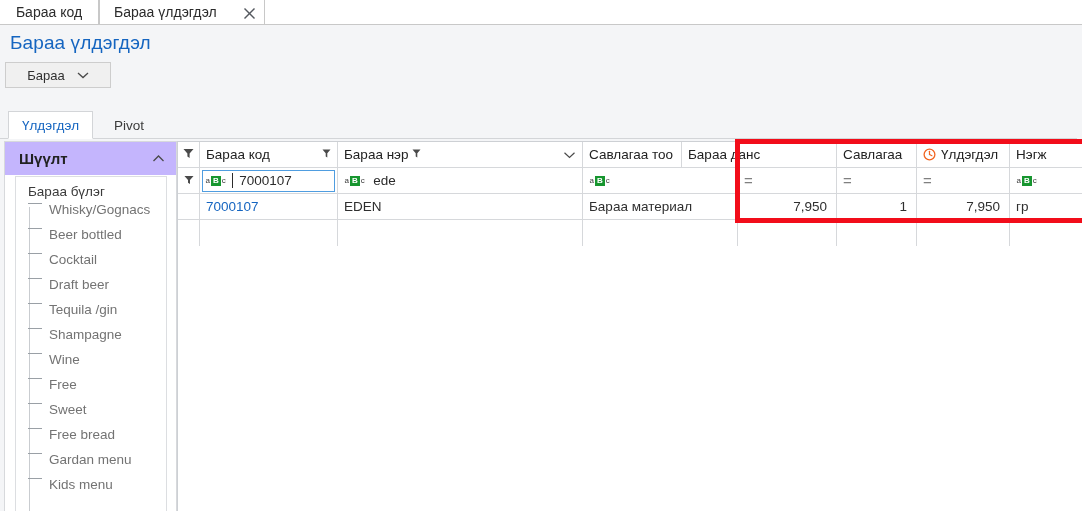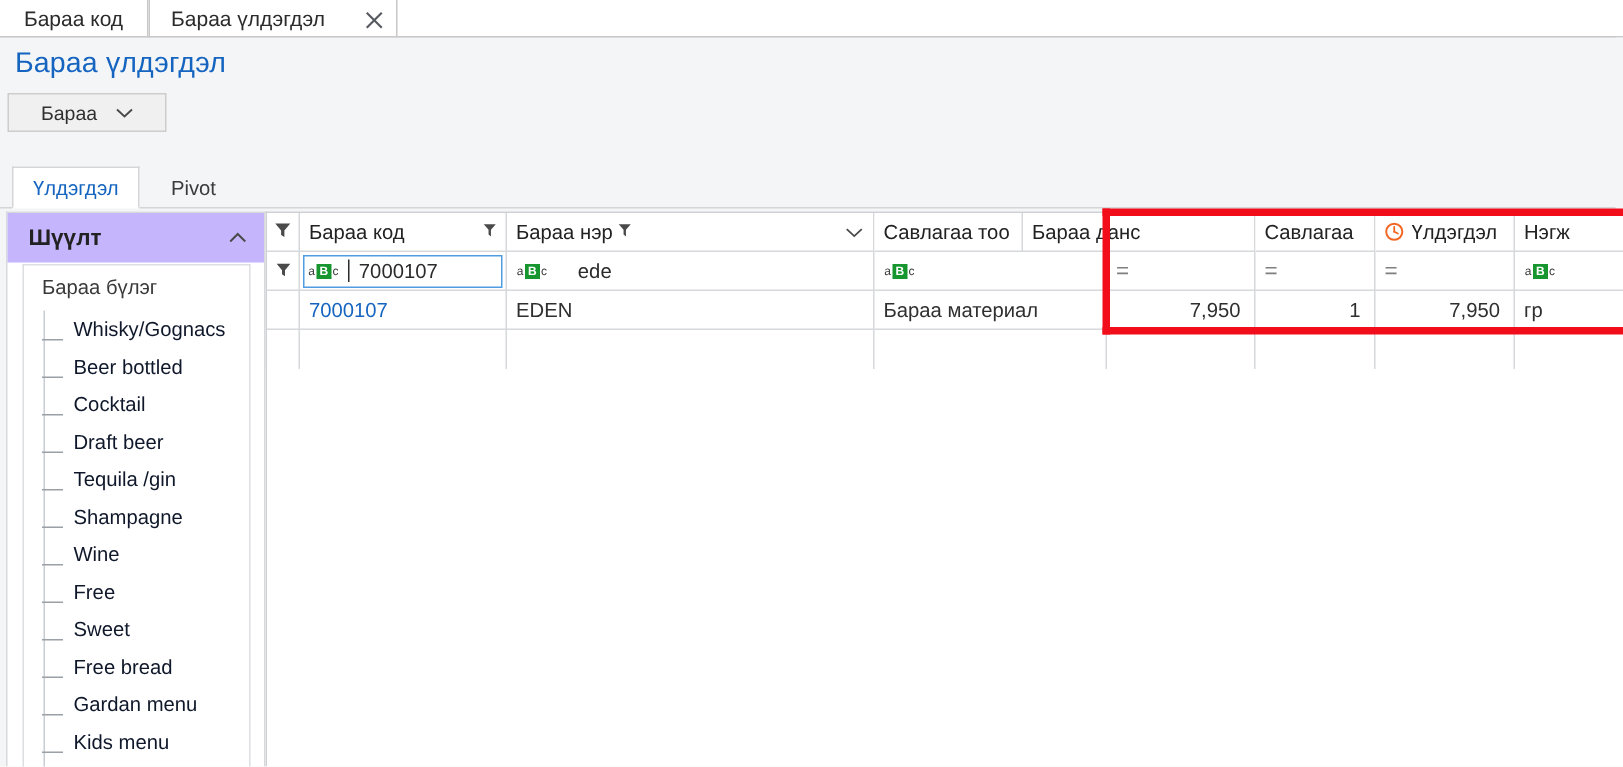--- a/index.html
+++ b/index.html
@@ -118,22 +118,22 @@
     border: 1px solid #dcdee1; border-bottom: none;
     background: #ffffff;
     overflow: hidden;
   }
   .tree-root {
     position: absolute; left: 12px; top: 7px;
     font-size: 13.5px; color: #3a3a3a; white-space: nowrap;
   }
   .tree-item {
     position: absolute; left: 12px;
-    height: 25px; display: flex; align-items: flex-end;
-    font-size: 13.5px; color: #0f172a; white-space: nowrap;
+    height: 25px; display: flex; align-items: flex-start;
+    font-size: 13.5px; color: #737373; white-space: nowrap;
     cursor: pointer;
   }
   .tree-dash {
     display: inline-block; width: 14px; height: 1px;
     background: #9aa0a6; margin-right: 7px; margin-top: 1px;
   }
   .tree-spine {
     position: absolute; left: 13px; top: 30px;
     width: 1px; height: 306px; background: #c9ccd0;
   }
@@ -183,21 +183,21 @@
   
   .filt-box {
     width: 100%; height: 22px;
     border: 1px solid #4f9de0;
     background: #ffffff;
     display: flex; align-items: center;
     padding: 0 2px;
     margin: 0;
   }
   .filt-plain { display: flex; align-items: center; width: 100%; }
-  .filt-val { margin-left: 20px; font-size: 13.5px; color: #2b2b2b; }
+  .filt-val { margin-left: 8px; font-size: 13.5px; color: #2b2b2b; }
   .filt-val.caretline { border-left: 1px solid #2b2b2b; padding-left: 6px; margin-left: 6px; }
 
   .eq-glyph { display: inline-block; color: #808080; font-size: 15px; line-height: 1; letter-spacing:0; }
 
   
   .abc {
     display: inline-flex; align-items: center;
     font-size: 8px; line-height: 1; color: #3a3a3a;
     font-family: "Liberation Sans", sans-serif;
     flex: 0 0 auto;

